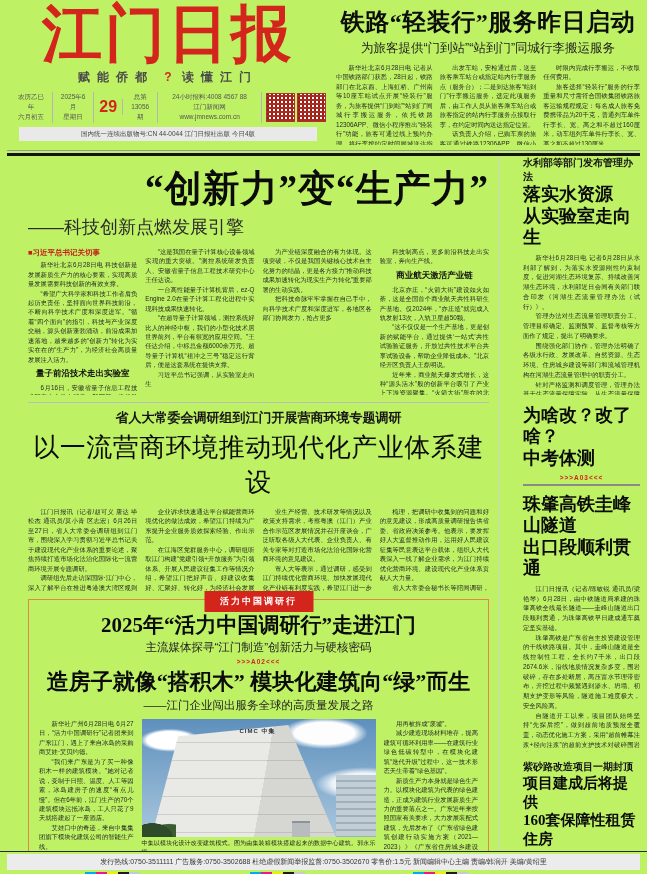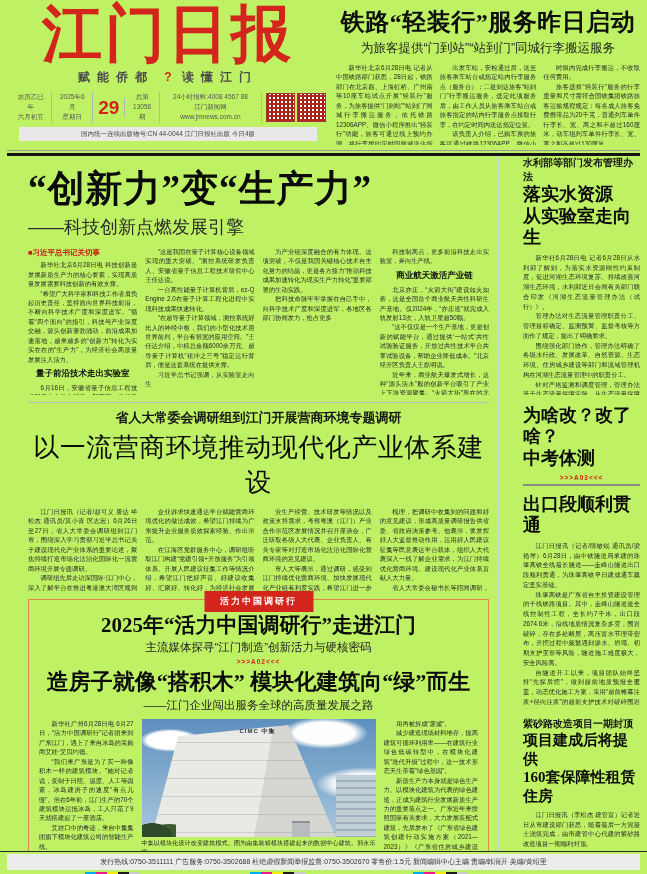--- a/index.html
+++ b/index.html
@@ -9,21 +9,21 @@
 
   
   .hdr { display:flex; height:148px; padding:4px 7px 0 10px; }
   .masthead { width:316px; }
   .paper-title { font-family:"Liberation Serif","DejaVu Serif",serif; font-weight:900; color:#d3251c; font-size:60px; line-height:1.02; text-align:center; letter-spacing:3px; transform:scaleY(1.04); }
   .slogan { text-align:center; font-size:12px; font-weight:bold; letter-spacing:7px; color:#4a4a4a; margin-top:4px; }
   .slogan .q { color:#d3251c; letter-spacing:0; }
   .date-row { display:flex; align-items:center; justify-content:center; margin-top:5px; height:32px; }
   .dcell { font-size:6.5px; color:#555; text-align:center; line-height:1.6; padding:0 5px; border-right:1px solid #b5b5b5; }
   .dcell:last-of-type { border-right:none; }
-  .daynum { font-size:19px; font-weight:900; color:#d3251c; padding:0 5px; border-right:1px solid #b5b5b5; line-height:1; }
+  .daynum { font-size:16px; font-weight:900; color:#d3251c; padding:0 5px; border-right:1px solid #b5b5b5; line-height:1; }
   .qrs { display:flex; gap:2px; margin-left:4px; }
   .qr { width:29px; height:29px; border:1px solid #a33; background-image:
         repeating-linear-gradient(0deg,#b3281e 0 2px,rgba(255,255,255,0) 2px 4px),
         repeating-linear-gradient(90deg,#8e1f17 0 2px,#fff 2px 4px); }
   .pub-bar { margin:4px auto 0; width:94%; background:#e9e9e9; font-size:6.5px; color:#444; text-align:center; padding:2.5px 0; }
 
   .top-art { flex:1; padding:2px 0 0 10px; }
   .top-head { font-family:"Liberation Serif","DejaVu Serif",serif; font-weight:900; font-size:24px; text-align:center; color:#0d0d0d; letter-spacing:0.5px; }
   .top-sub { font-size:12.5px; text-align:center; color:#1d1d1d; margin-top:2px; }
   .top-cols { display:flex; gap:7px; margin-top:6px; height:82px; overflow:hidden; }
@@ -32,21 +32,21 @@
   .para { text-indent:2em; }
 
   .dbl-rule { margin:2px 7px 0; height:6px; border-top:1px solid #9a9a9a; border-bottom:3px solid #141414; }
 
   
   .content { display:flex; height:695px; padding:0 7px 0 28px; overflow:hidden; }
   .main-col { width:470px; padding-right:9px; }
   .side-col { flex:1; border-left:1px solid #d2d2d2; padding-left:24px; overflow:hidden; }
 
   
-  .a1-head { font-family:"Liberation Serif","DejaVu Serif",serif; font-weight:900; font-size:37px; text-align:left; color:#0b0b0b; margin-top:8px; letter-spacing:1px; }
+  .a1-head { font-family:"Liberation Serif","DejaVu Serif",serif; font-weight:900; font-size:37px; text-align:right; color:#0b0b0b; margin-top:8px; letter-spacing:1px; }
   .a1-dek { font-size:18px; color:#2a2a2a; margin-top:1px; font-weight:500; }
   .a1-cols { display:flex; gap:8px; margin-top:8px; height:148px; overflow:hidden; }
   .kicker-red { color:#c41f1a; font-weight:bold; font-size:7.5px; text-indent:0; margin-bottom:2px; }
   .colsub { font-size:8.5px; font-weight:bold; text-align:center; margin:3px 0; color:#111; }
 
   .thin-rule { border-bottom:1px solid #bdbdbd; margin:7px 0 6px; }
 
   
   .a2-kicker { font-size:13px; font-weight:bold; text-align:center; color:#141414; }
   .a2-head { font-family:"Liberation Serif","DejaVu Serif",serif; font-weight:400; font-size:26px; text-align:center; color:#0b0b0b; margin-top:3px; letter-spacing:0.5px; }
@@ -281,20 +281,21 @@
           <div>为啥改？改了啥？</div>
           <div>中考体测</div>
         </div>
         <div class="s2-marker">&gt;&gt;&gt;A03&lt;&lt;&lt;</div>
       </div>
 
       <div class="s-gap"></div>
 
       <div>
         <div class="s-head">
+          <div>珠肇高铁圭峰山隧道</div>
           <div>出口段顺利贯通</div>
         </div>
         <div class="s-body s3-body">
             <p class="para">江门日报讯（记者/陈敏锐 通讯员/梁艳琴）6月28日，由中铁隧道局承建的珠肇高铁全线最长隧道——圭峰山隧道出口段顺利贯通，为珠肇高铁早日建成通车奠定坚实基础。</p>
             <p class="para">珠肇高铁是广东省自主投资建设管理的干线铁路项目。其中，圭峰山隧道是全线控制性工程，全长约7千米，出口段2674.6米，沿线地质情况复杂多变，围岩破碎，存在多处断层，高压富水节理带密布，开挖过程中频繁遇到渗水、坍塌、初期支护变形等风险，隧道施工难度极大，安全风险高。</p>
             <p class="para">自隧道开工以来，项目团队始终坚持“先探后挖”，做到超前地质预报全覆盖，动态优化施工方案，采用“超前帷幕注浆+径向注浆”的超前支护技术对破碎围岩进行加固，有效化解了施工风险，实现了隧道安全贯通。</p>
             <p class="para">珠肇高铁建成通车后，将串联江门站与珠三角枢纽机场，实现隧道与前沿湾区快速衔接，进一步提升江门综合交通枢纽地位，项目沿线珠三角主要城市间将实现1小时通达，对落实广东省交通强省建设以及构建“12312”出行交通圈具有重大意义。</p>
           </div>
       </div>
 

